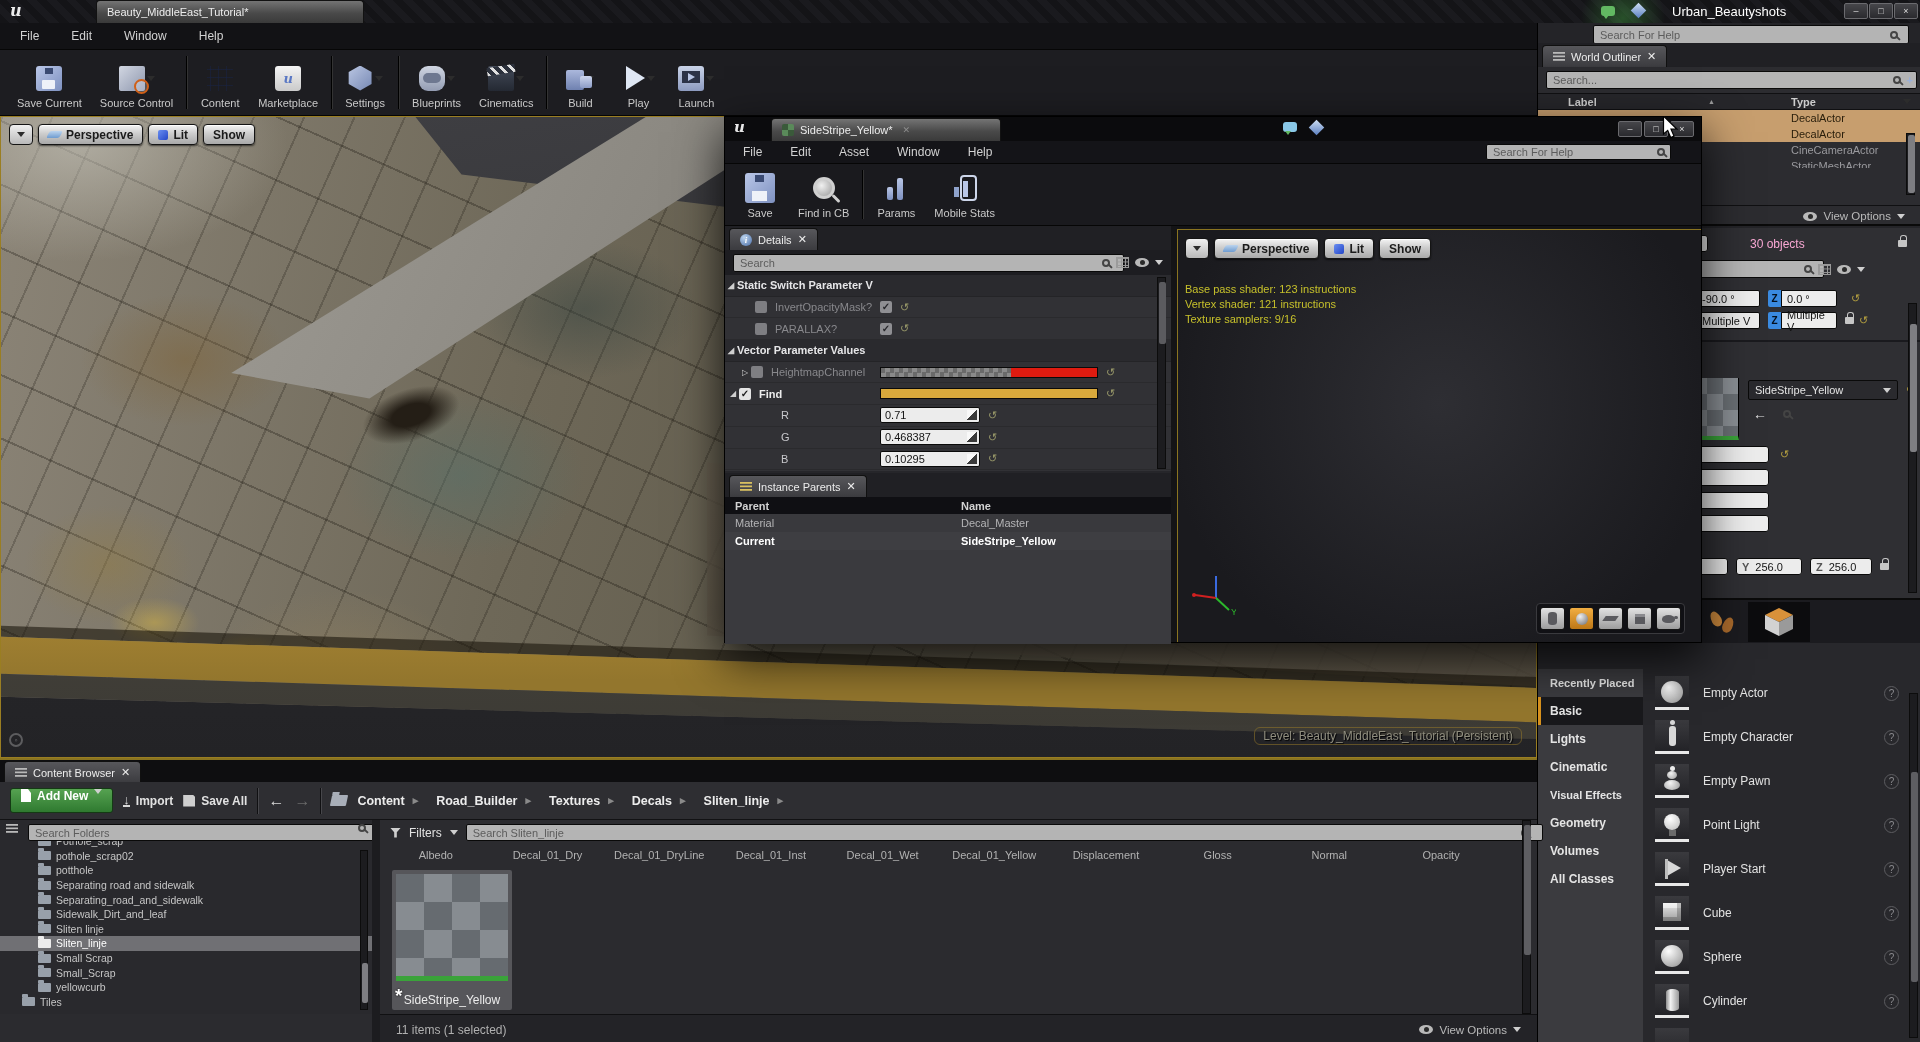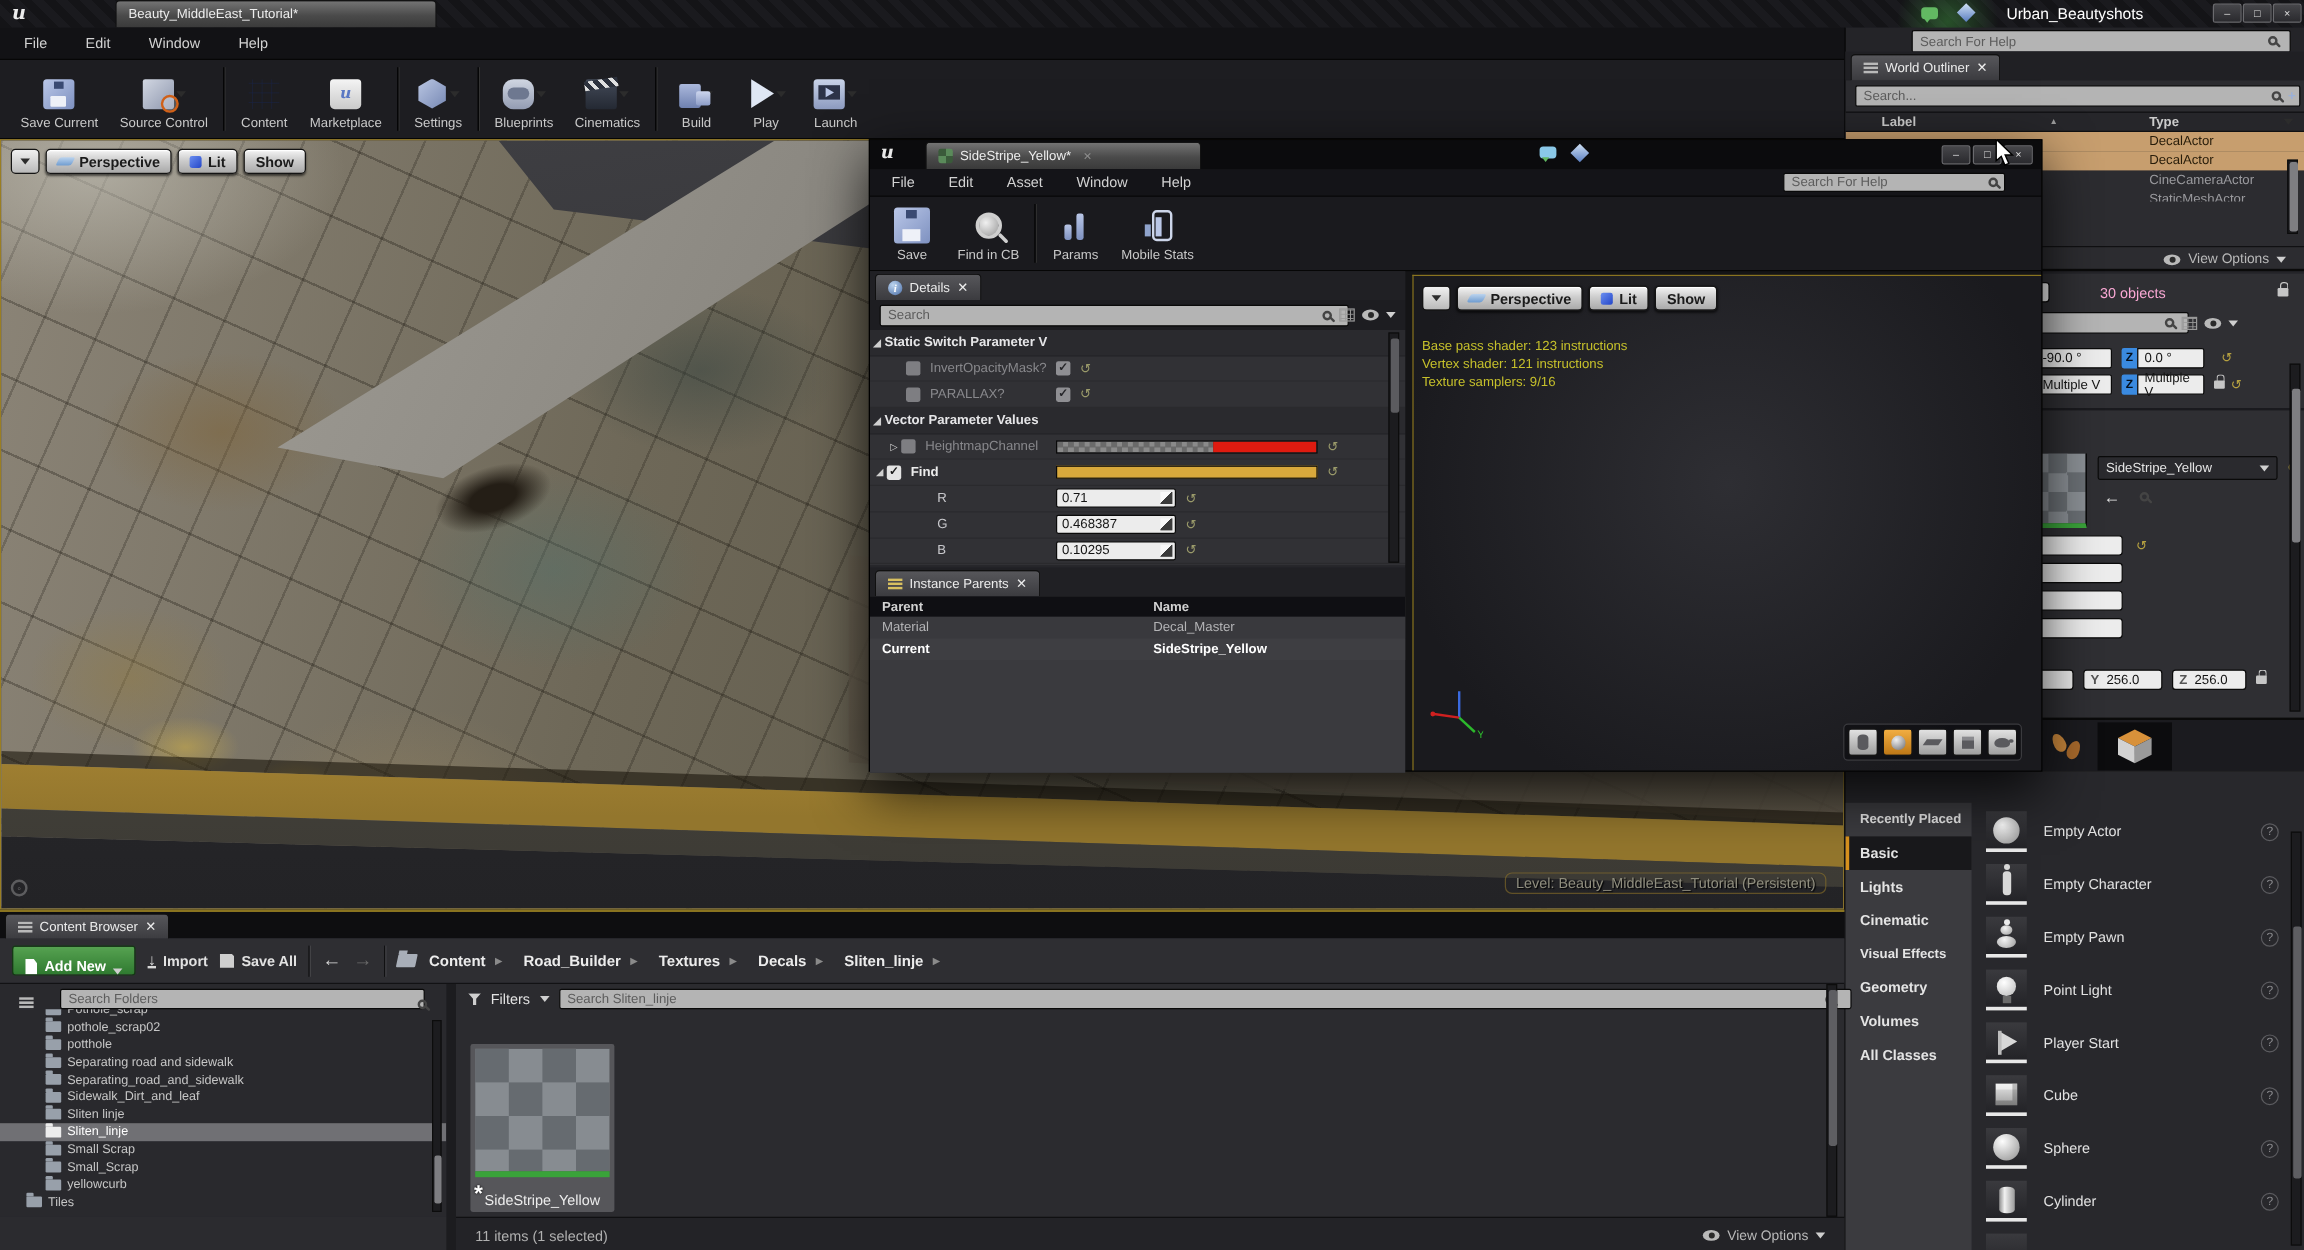--- a/index.html
+++ b/index.html
@@ -195,32 +195,32 @@
   .th-bulb::after{content:"";position:absolute;left:4.5px;bottom:-6px;width:7px;height:6px;background:#6a6a6a}
   .th-flag{width:0;height:0;border-top:8px solid transparent;border-bottom:8px solid transparent;border-left:14px solid #d8d8d8;position:relative;margin-left:4px}
   .th-flag::after{content:"";position:absolute;left:-16px;top:-9px;width:2.5px;height:20px;background:#bdbdbd}
   .th-cube{width:18px;height:18px;background:linear-gradient(#e8e8e8,#9e9e9e);box-shadow:inset -4px -4px 0 rgba(0,0,0,.22),inset 0 5px 0 rgba(255,255,255,.5)}
   .th-cyl{width:13px;height:22px;background:linear-gradient(90deg,#8e8e8e,#f2f2f2 35%,#9a9a9a);border-radius:6px/3px}
 
   
   #cbrowser{left:0;top:758px;width:1537px;height:284px;background:#2b2b2f;z-index:10;border-top:2px solid #8a7420}
   #cb-tabrow{position:absolute;left:0;top:0;width:100%;height:22px;background:#0e0e10}
   #cb-toolbar{position:absolute;left:0;top:22px;width:100%;height:38px;background:#2e2e32;border-bottom:1px solid #121214;display:flex;align-items:center;gap:10px;padding:0 10px}
-  #addnew{display:inline-flex;align-items:flex-end;gap:6px;background:linear-gradient(#56a251,#2f7a30);border:1px solid #143a14;border-radius:3px;color:#fff;font-weight:bold;font-size:12px;height:25px;padding:0 10px}
+  #addnew{display:inline-flex;align-items:flex-start;gap:6px;background:linear-gradient(#56a251,#2f7a30);border:1px solid #143a14;border-radius:3px;color:#fff;font-weight:bold;font-size:12px;height:25px;padding:0 10px}
   .page-ico{display:inline-block;width:10px;height:13px;background:#fff;clip-path:polygon(0 0,70% 0,100% 30%,100% 100%,0 100%)}
   .tool-lbl{display:inline-flex;align-items:center;gap:6px;color:#e2e2e2;font-weight:bold;font-size:12px}
   .floppy-s{display:inline-block;width:12px;height:12px;background:#cfcfcf;clip-path:polygon(0 0,80% 0,100% 20%,100% 100%,0 100%);position:relative}
   .dl-arrow{color:#d8d8d8;font-size:13px;font-weight:bold;border-bottom:2px solid #d8d8d8;line-height:11px}
   .vsep{width:1px;height:26px;background:#101012;box-shadow:1px 0 0 #47474b}
   .crumb{color:#ececec;font-weight:bold;font-size:12.5px;display:inline-flex;align-items:center}
   .crumb::after{content:"▸";color:#8a8a8a;margin:0 8px;font-size:11px}
   .openfolder{display:inline-block;width:16px;height:11px;background:#a8aeb8;border-radius:1px;position:relative;transform:skewX(-12deg)}
   .openfolder::before{content:"";position:absolute;top:-3px;left:0;width:7px;height:3px;background:#a8aeb8}
   #cb-left{position:absolute;left:0;top:60px;width:372px;height:194px;background:#29292d}
-  #cb-searchrow-l{display:flex;align-items:flex-end;gap:22px;padding:4px 16px}
+  #cb-searchrow-l{display:flex;align-items:flex-start;gap:10px;padding:4px 6px}
   .cb-row{height:14.6px;display:flex;align-items:center;font-size:10.5px;color:#c6c6c6;white-space:nowrap}.cb-row.lvl1{padding-left:22px}.cb-row.lvl2{padding-left:38px}
   .cb-row.sel{background:#707074;color:#fff}
   #cb-tree-scroll{position:absolute;right:4px;top:30px;width:8px;height:160px}
   #cb-tree-scroll .scrthumb{position:absolute;left:1px;top:112px;width:6px;height:40px}
   #cb-right{position:absolute;left:380px;top:60px;width:1157px;height:194px}
   #cb-filterrow{display:flex;align-items:center;gap:8px;padding:4px 8px 4px 10px}
   #cb-collabels{display:flex;margin-top:4px}
   .col-lbl{width:111.7px;text-align:center;color:#b2b2b2;font-size:11px;white-space:nowrap;overflow:visible}
   #cb-tile{position:absolute;left:12px;top:50px;width:120px;height:140px;background:#56565a;border-radius:2px}
   #cb-thumb{position:absolute;left:4px;top:4px;width:112px;height:107px;background:conic-gradient(#878c91 25%,#666b70 0 50%,#878c91 0 75%,#666b70 0);background-size:56px 56px;border-bottom:5px solid #3aa33a}
@@ -931,20 +931,32 @@
     <div style="position:absolute;left:372px;top:60px;width:8px;height:224px;background:#1c1c1f"></div>
 
     <div id="cb-right">
       <div id="cb-filterrow">
         <span class="funnel"></span>
         <span style="color:#e2e2e2;font-weight:normal;font-size:12px"><span>Filters</span></span>
         <span class="caret-d caret-l"></span>
         <input class="searchbox" style="flex: 1 1 0%; height: 17px;" readonly="" placeholder="Search Sliten_linje">
         <span class="mag" style="margin-left:-30px"></span>
       </div>
+      <div id="cb-collabels">
+        <span class="col-lbl">Albedo</span>
+        <span class="col-lbl">Decal_01_Dry</span>
+        <span class="col-lbl">Decal_01_DryLine</span>
+        <span class="col-lbl">Decal_01_Inst</span>
+        <span class="col-lbl">Decal_01_Wet</span>
+        <span class="col-lbl">Decal_01_Yellow</span>
+        <span class="col-lbl">Displacement</span>
+        <span class="col-lbl">Gloss</span>
+        <span class="col-lbl">Normal</span>
+        <span class="col-lbl">Opacity</span>
+      </div>
       <div id="cb-tile">
         <div id="cb-thumb"></div>
         <span id="cb-star">*</span>
         <span id="cb-tilelbl">SideStripe_Yellow</span>
       </div>
     </div>
     <div id="cb-status">
       <span>11 items (1 selected)</span>
       <span class="viewopts" style="margin-left:auto">
         <span class="eye">

